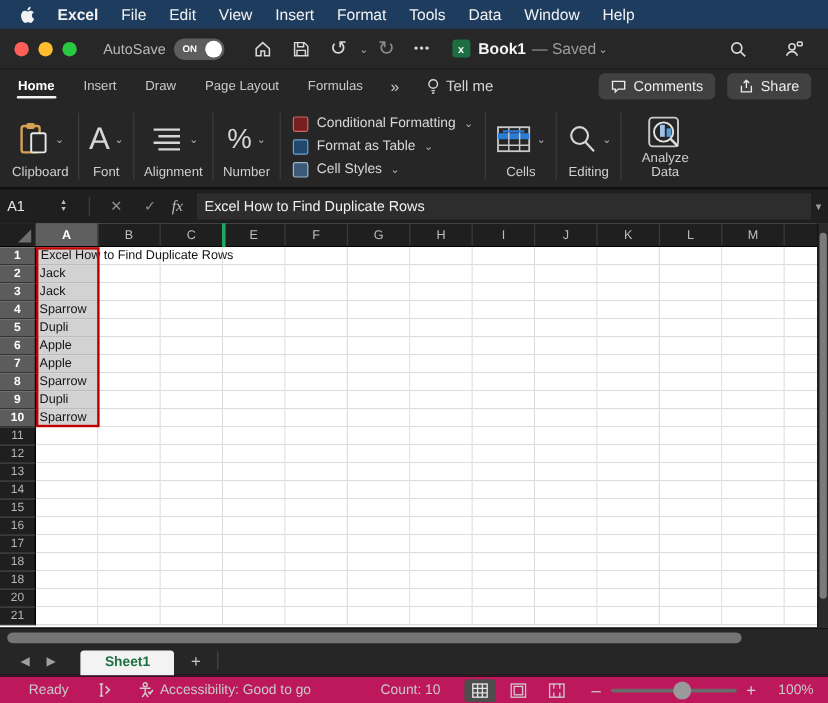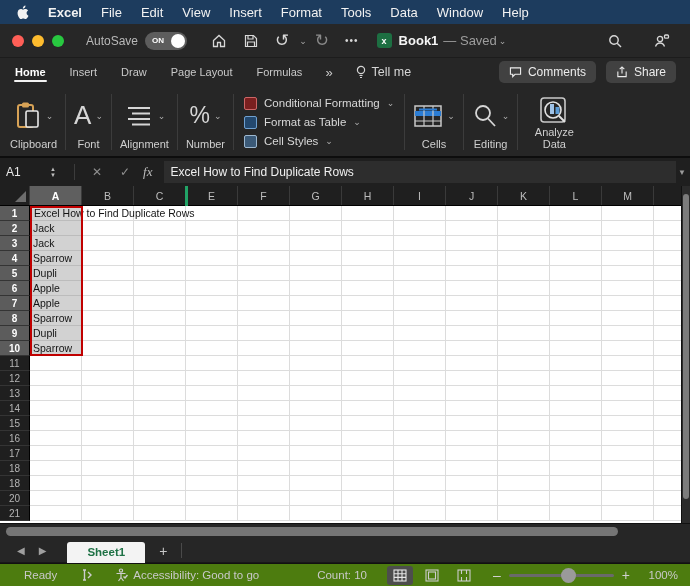--- a/index.html
+++ b/index.html
@@ -88,21 +88,21 @@
   .hthumb { position:absolute; left:6px; top:3px; width:612px; height:9px; background:#757575; border-radius:5px; }
 
   
   .sheetbar { height:24px; background:#262626; display:flex; align-items:center; flex:0 0 auto; padding-left:10px; border-bottom:1px solid #181818; }
   .nav-ar { color:#9f9f9f; font-size:10px; margin:0 7px; }
   .sheet-tab { background:#f3f3f3; color:#1e7145; font-weight:bold; font-size:11.5px; border-radius:3px 3px 0 0; height:21px; margin-top:3px; display:flex; align-items:center; padding:0 20px; margin-left:14px; }
   .add-sheet { color:#c9c9c9; font-size:14px; margin:0 14px; }
   .sb-sep { width:1px; height:15px; background:#4a4a4a; }
 
   
-  .statusbar { height:23px; background:#4d7c0f; display:flex; align-items:center; color:#c9c9c9; font-size:11.5px; flex:0 0 auto; padding:0 12px; border-top:1px solid #111; }
+  .statusbar { height:23px; background:#be185d; display:flex; align-items:center; color:#c9c9c9; font-size:11.5px; flex:0 0 auto; padding:0 12px; border-top:1px solid #111; }
   .st-ready { margin-left:12px; }
   .st-ic { display:flex; align-items:center; margin-left:22px; color:#cdcdcd; }
   .st-access { display:flex; align-items:center; gap:5px; margin-left:22px; }
   .st-count { margin-left:auto; }
   .views { display:flex; gap:6px; margin-left:20px; }
   .view-btn { width:26px; height:19px; display:flex; align-items:center; justify-content:center; border-radius:3px; }
   .view-btn.sel { background:#4d4d4d; }
   .zoomctl { display:flex; align-items:center; margin-left:16px; gap:8px; }
   .zoom-track { width:105px; height:3px; background:#6a6a6a; border-radius:2px; position:relative; }
   .zoom-thumb { position:absolute; left:52px; top:-6px; width:15px; height:15px; border-radius:50%; background:#9a9a9a; }

